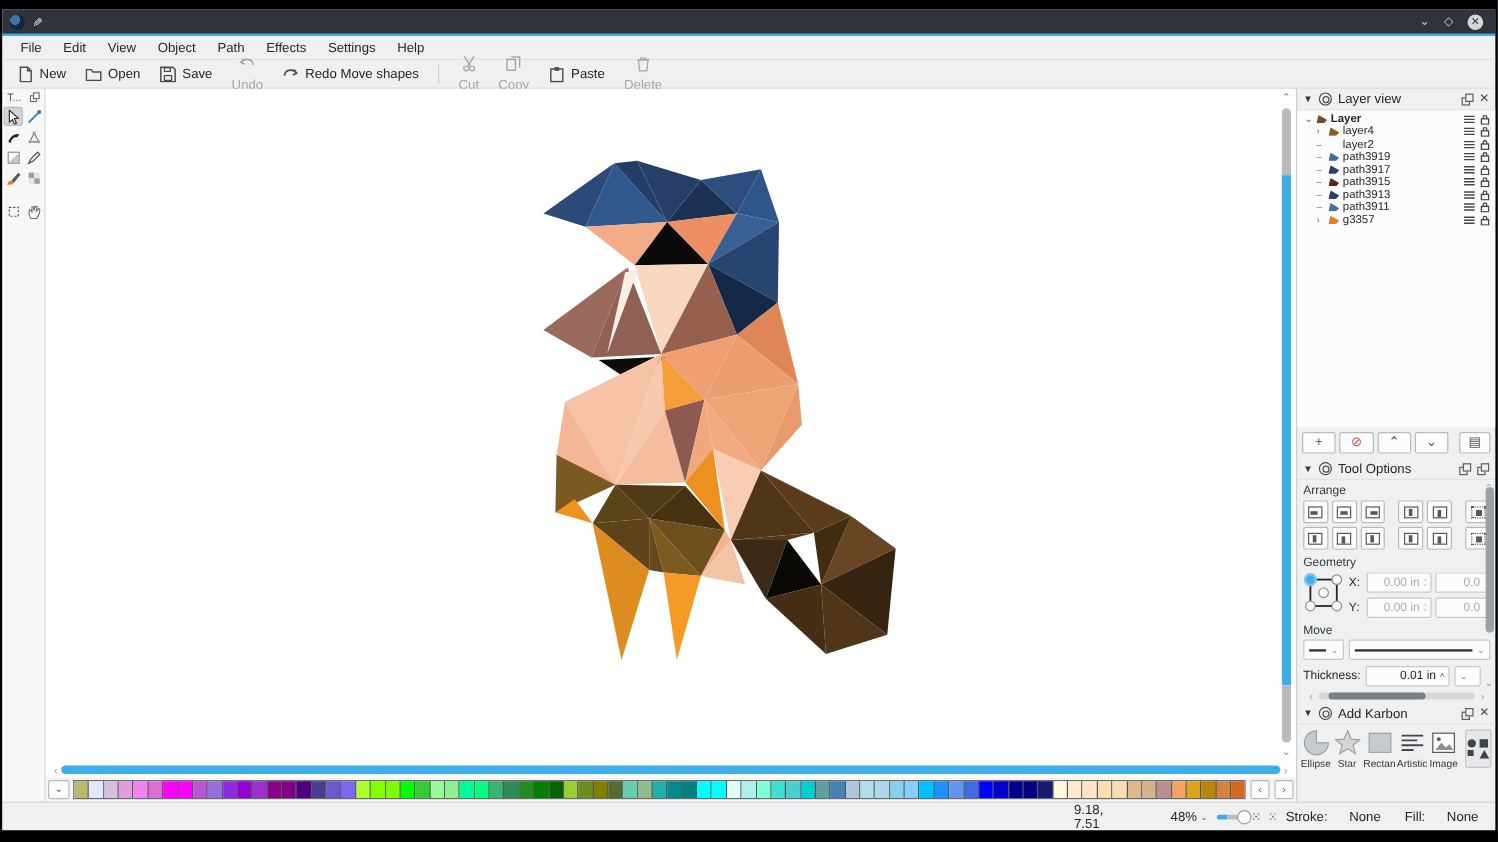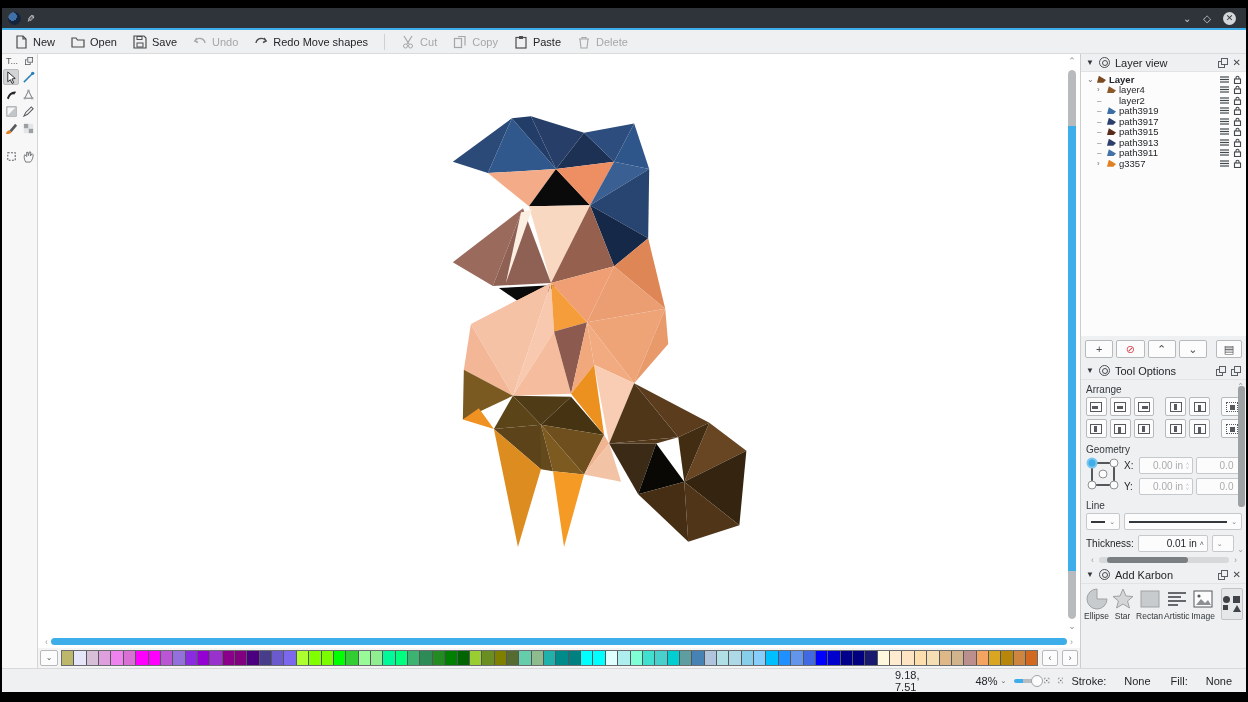--- a/index.html
+++ b/index.html
@@ -22,21 +22,21 @@
     font-size:9px; line-height:13px; text-align:center; font-weight:bold; }
 
   
   .menubar { height:20px; display:flex; align-items:center; padding-left:6px; background:#eff0f1;
     border-bottom:1px solid #e0e1e2; flex:0 0 20px; }
   .menu-item { padding:2px 9px; }
   .toolbar { height:24px; display:flex; align-items:center; padding-left:4px; background:#eff0f1;
     border-bottom:1px solid #dadbdc; flex:0 0 24px; }
   .tbtn { display:flex; align-items:center; gap:5px; padding:3px 8px; border-radius:2px; }
   .tbtn svg { width:14px; height:14px; }
-  .tbtn.disabled { color:#a5a7a9; }
+  .tbtn.disabled { color:#a5a7a9;flex-direction:column; }
   .tbtn.disabled svg * { stroke:#a5a7a9 !important; }
   .tsep { width:1px; height:16px; background:#cfd0d1; margin:0 8px; }
 
   
   .main { flex:1; display:flex; min-height:0; }
   .toolbox { width:36px; background:#f7f7f8; border-right:1px solid #d4d5d6; display:flex;
     flex-direction:column; flex:0 0 36px; }
   .toolbox-head { font-size:9px; color:#55595c; display:flex; justify-content:space-between;
     padding:2px 3px 1px 4px; }
   .tool-grid { display:grid; grid-template-columns:16px 16px; gap:1px; justify-content:center; margin-top:2px; }
@@ -187,20 +187,30 @@
       <span class="app-logo"></span>
       <span class="tb-tool">✎</span>
     </div>
     <div class="tb-ctrls">
       <span class="tb-min">⌄</span>
       <span class="tb-max">◇</span>
       <span class="tb-close">✕</span>
     </div>
   </div>
 
+  <div class="menubar">
+    <span class="menu-item">File</span>
+    <span class="menu-item">Edit</span>
+    <span class="menu-item">View</span>
+    <span class="menu-item">Object</span>
+    <span class="menu-item">Path</span>
+    <span class="menu-item">Effects</span>
+    <span class="menu-item">Settings</span>
+    <span class="menu-item">Help</span>
+  </div>
 
   <div class="toolbar">
     <div class="tbtn">
       <svg viewBox="0 0 14 14">
           <path d="M3,1 h6 l3,3 v9 h-9 z" fill="none" stroke="#4d4d4d" stroke-width="1.2"></path>
           <path d="M9,1 v3 h3" fill="none" stroke="#4d4d4d" stroke-width="1.2"></path>
         </svg>
       <span>New</span>
     </div>
     <div class="tbtn">
@@ -784,21 +794,21 @@
                       <span>˄</span>
                       <span>˅</span>
                     </span>
                 </div>
                 <div class="spin clip">
                   <span>0.0</span>
                 </div>
               </div>
             </div>
           </div>
-          <div class="sect-label" style="margin-top:5px">Line</div>
+          <div class="sect-label" style="margin-top:5px">Move</div>
           <div class="line-row">
             <div class="combo small">
                 <span class="cl"></span>
                 <span class="ca">⌄</span>
               </div>
             <div class="combo wide">
                 <span class="cl"></span>
                 <span class="ca">⌄</span>
               </div>
           </div>

